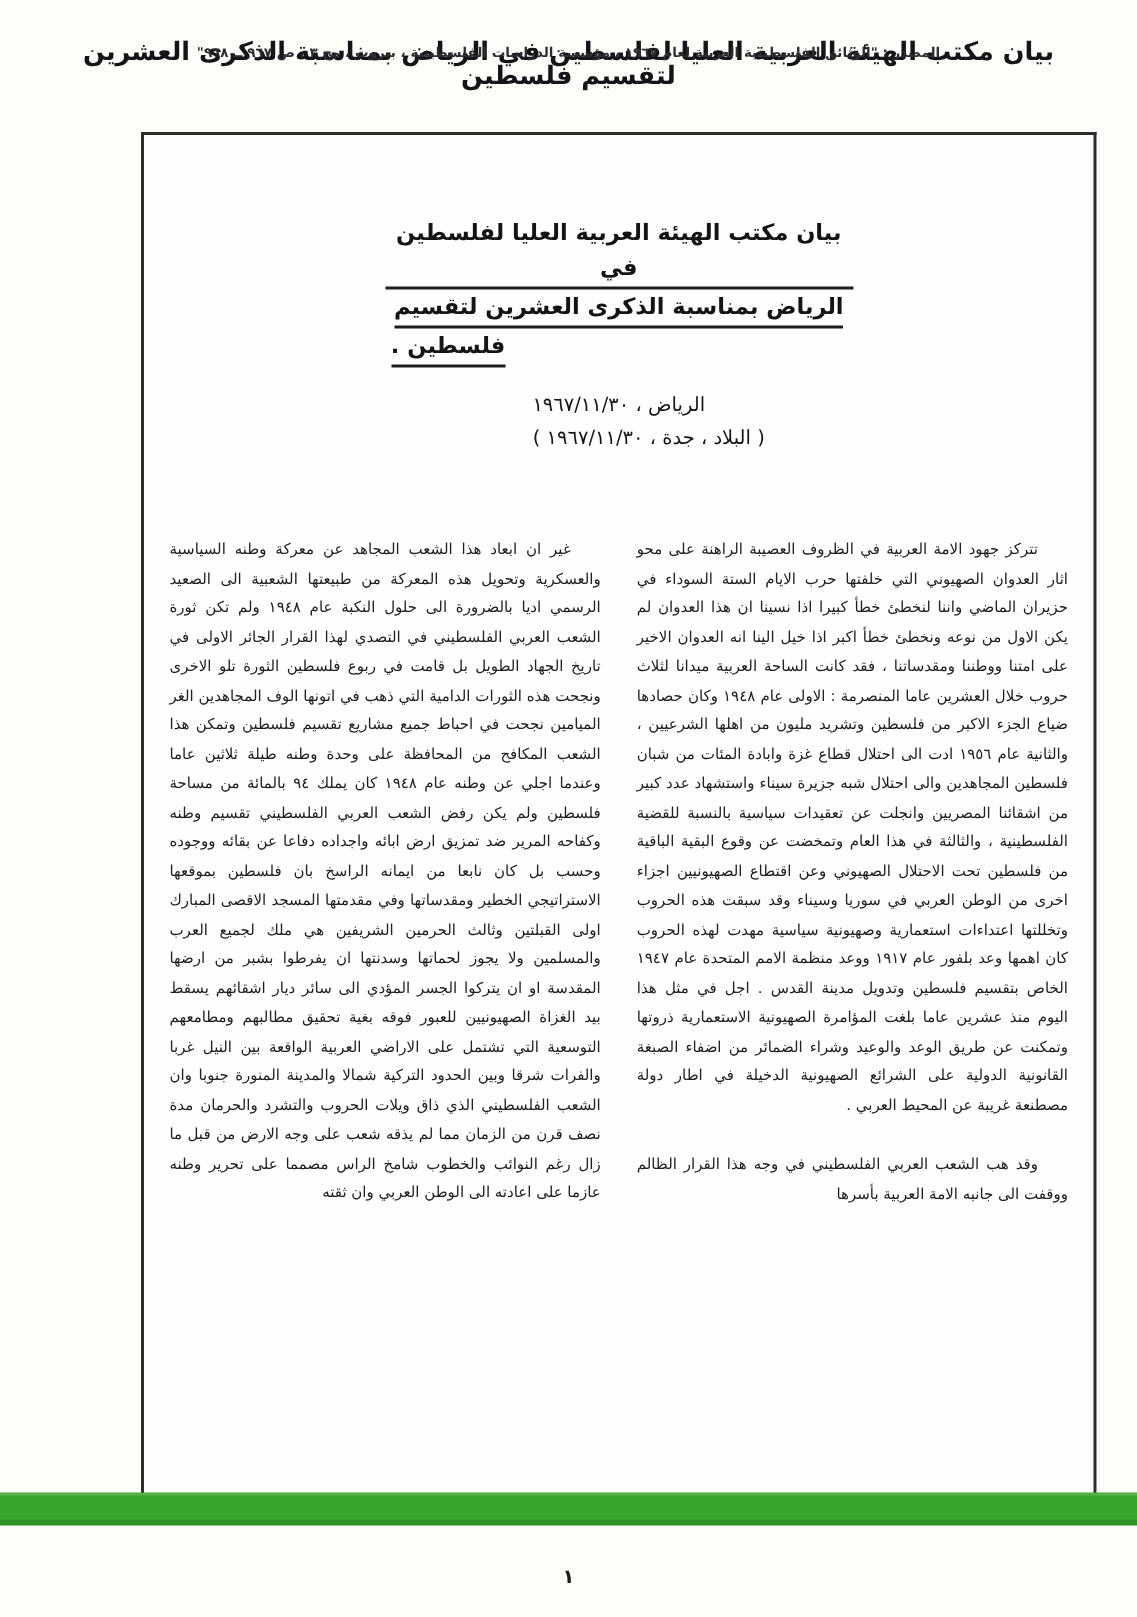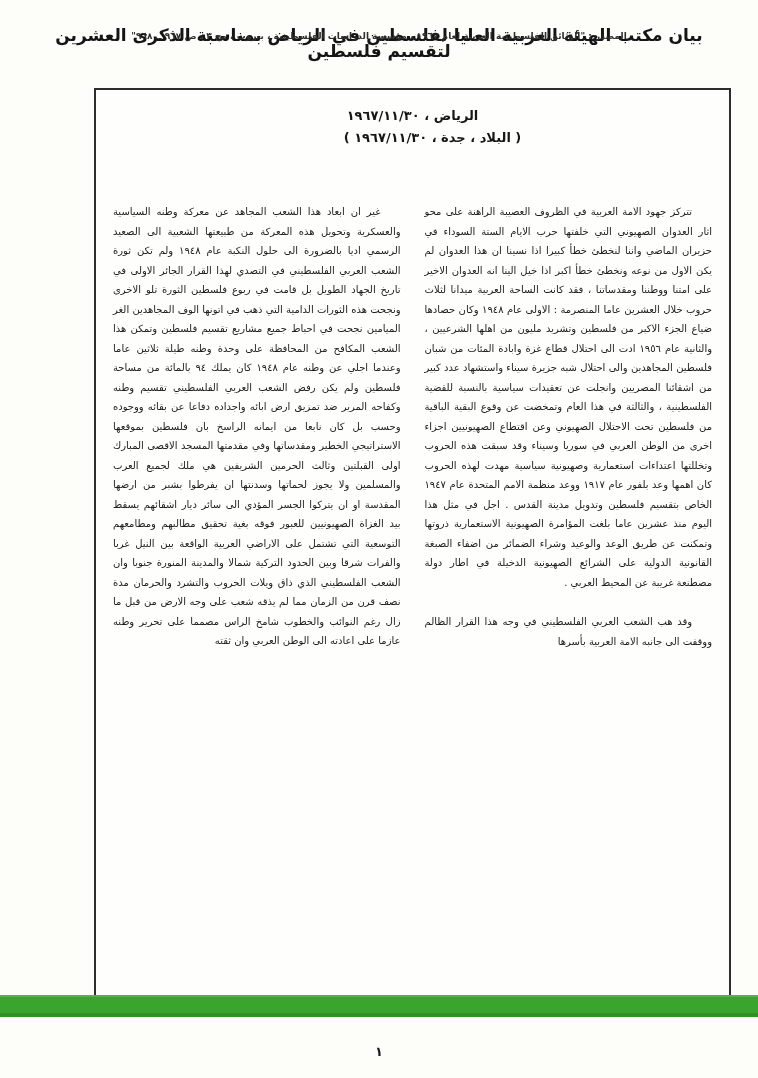--- a/index.html
+++ b/index.html
@@ -41,21 +41,21 @@
   .doc-title .tl { text-align: center; }
   .doc-title .tl3 { text-align: left; padding-left: 4px; }
   .doc-title .u {
     display: inline-block;
     border-bottom: 2px solid #1c1c1c;
     padding-bottom: 1px;
   }
   .dateline {
     margin-top: 16px;
     text-align: center; direction: rtl;
-    font-weight: bold; font-size: 13px; line-height: 20px;
+    font-weight: normal; font-size: 13px; line-height: 20px;
     color: #161616;
   }
   .dateline2 { margin-top: 2px; padding-left: 40px; }
   .columns {
     display: flex; direction: rtl;
     gap: 24px;
     padding: 0 17px;
     margin-top: 54px;
   }
   .col {
@@ -80,20 +80,25 @@
     color: #1b1b1b;
   }
 </style>
 </head>
 <body>
 
 <div class="top-title">بيان مكتب الهيئة العربية العليا لفلسطين في الرياض بمناسبة الذكرى العشرين لتقسيم فلسطين</div>
 <div class="top-source">المصدر : "الوثائق الفلسطينية العربية لعام ١٩٦٧ ، مؤسسة الدراسات الفلسطينية ، بيروت ، مج ٣ ، ص ٩٦٧ ــ ٩٦٨"</div>
 
 <div class="doc-box">
+  <div class="doc-title">
+    <div class="tl"><span class="u">بيان مكتب الهيئة العربية العليا لفلسطين في</span></div>
+    <div class="tl"><span class="u">الرياض بمناسبة الذكرى العشرين لتقسيم</span></div>
+    <div class="tl tl3"><span class="u">فلسطين .</span></div>
+  </div>
 
   <div class="dateline">الرياض ، ١٩٦٧/١١/٣٠</div>
   <div class="dateline dateline2">( البلاد ، جدة ، ١٩٦٧/١١/٣٠ )</div>
 
   <div class="columns">
     <div class="col">
       <p class="para">تتركز جهود الامة العربية في الظروف العصيبة الراهنة على محو اثار العدوان الصهيوني التي خلفتها حرب الايام الستة السوداء في حزيران الماضي واننا لنخطئ خطأ كبيرا اذا نسينا ان هذا العدوان لم يكن الاول من نوعه ونخطئ خطأ اكبر اذا خيل الينا انه العدوان الاخير على امتنا ووطننا ومقدساتنا ، فقد كانت الساحة العربية ميدانا لثلاث حروب خلال العشرين عاما المنصرمة : الاولى عام ١٩٤٨ وكان حصادها ضياع الجزء الاكبر من فلسطين وتشريد مليون من اهلها الشرعيين ، والثانية عام ١٩٥٦ ادت الى احتلال قطاع غزة وابادة المئات من شبان فلسطين المجاهدين والى احتلال شبه جزيرة سيناء واستشهاد عدد كبير من اشقائنا المصريين وانجلت عن تعقيدات سياسية بالنسبة للقضية الفلسطينية ، والثالثة في هذا العام وتمخضت عن وقوع البقية الباقية من فلسطين تحت الاحتلال الصهيوني وعن اقتطاع الصهيونيين اجزاء اخرى من الوطن العربي في سوريا وسيناء وقد سبقت هذه الحروب وتخللتها اعتداءات استعمارية وصهيونية سياسية مهدت لهذه الحروب كان اهمها وعد بلفور عام ١٩١٧ ووعد منظمة الامم المتحدة عام ١٩٤٧ الخاص بتقسيم فلسطين وتدويل مدينة القدس . اجل في مثل هذا اليوم منذ عشرين عاما بلغت المؤامرة الصهيونية الاستعمارية ذروتها وتمكنت عن طريق الوعد والوعيد وشراء الضمائر من اضفاء الصبغة القانونية الدولية على الشرائع الصهيونية الدخيلة في اطار دولة مصطنعة غريبة عن المحيط العربي .</p>
       <p class="para">وقد هب الشعب العربي الفلسطيني في وجه هذا القرار الظالم ووقفت الى جانبه الامة العربية بأسرها</p>
     </div>
     <div class="col">

